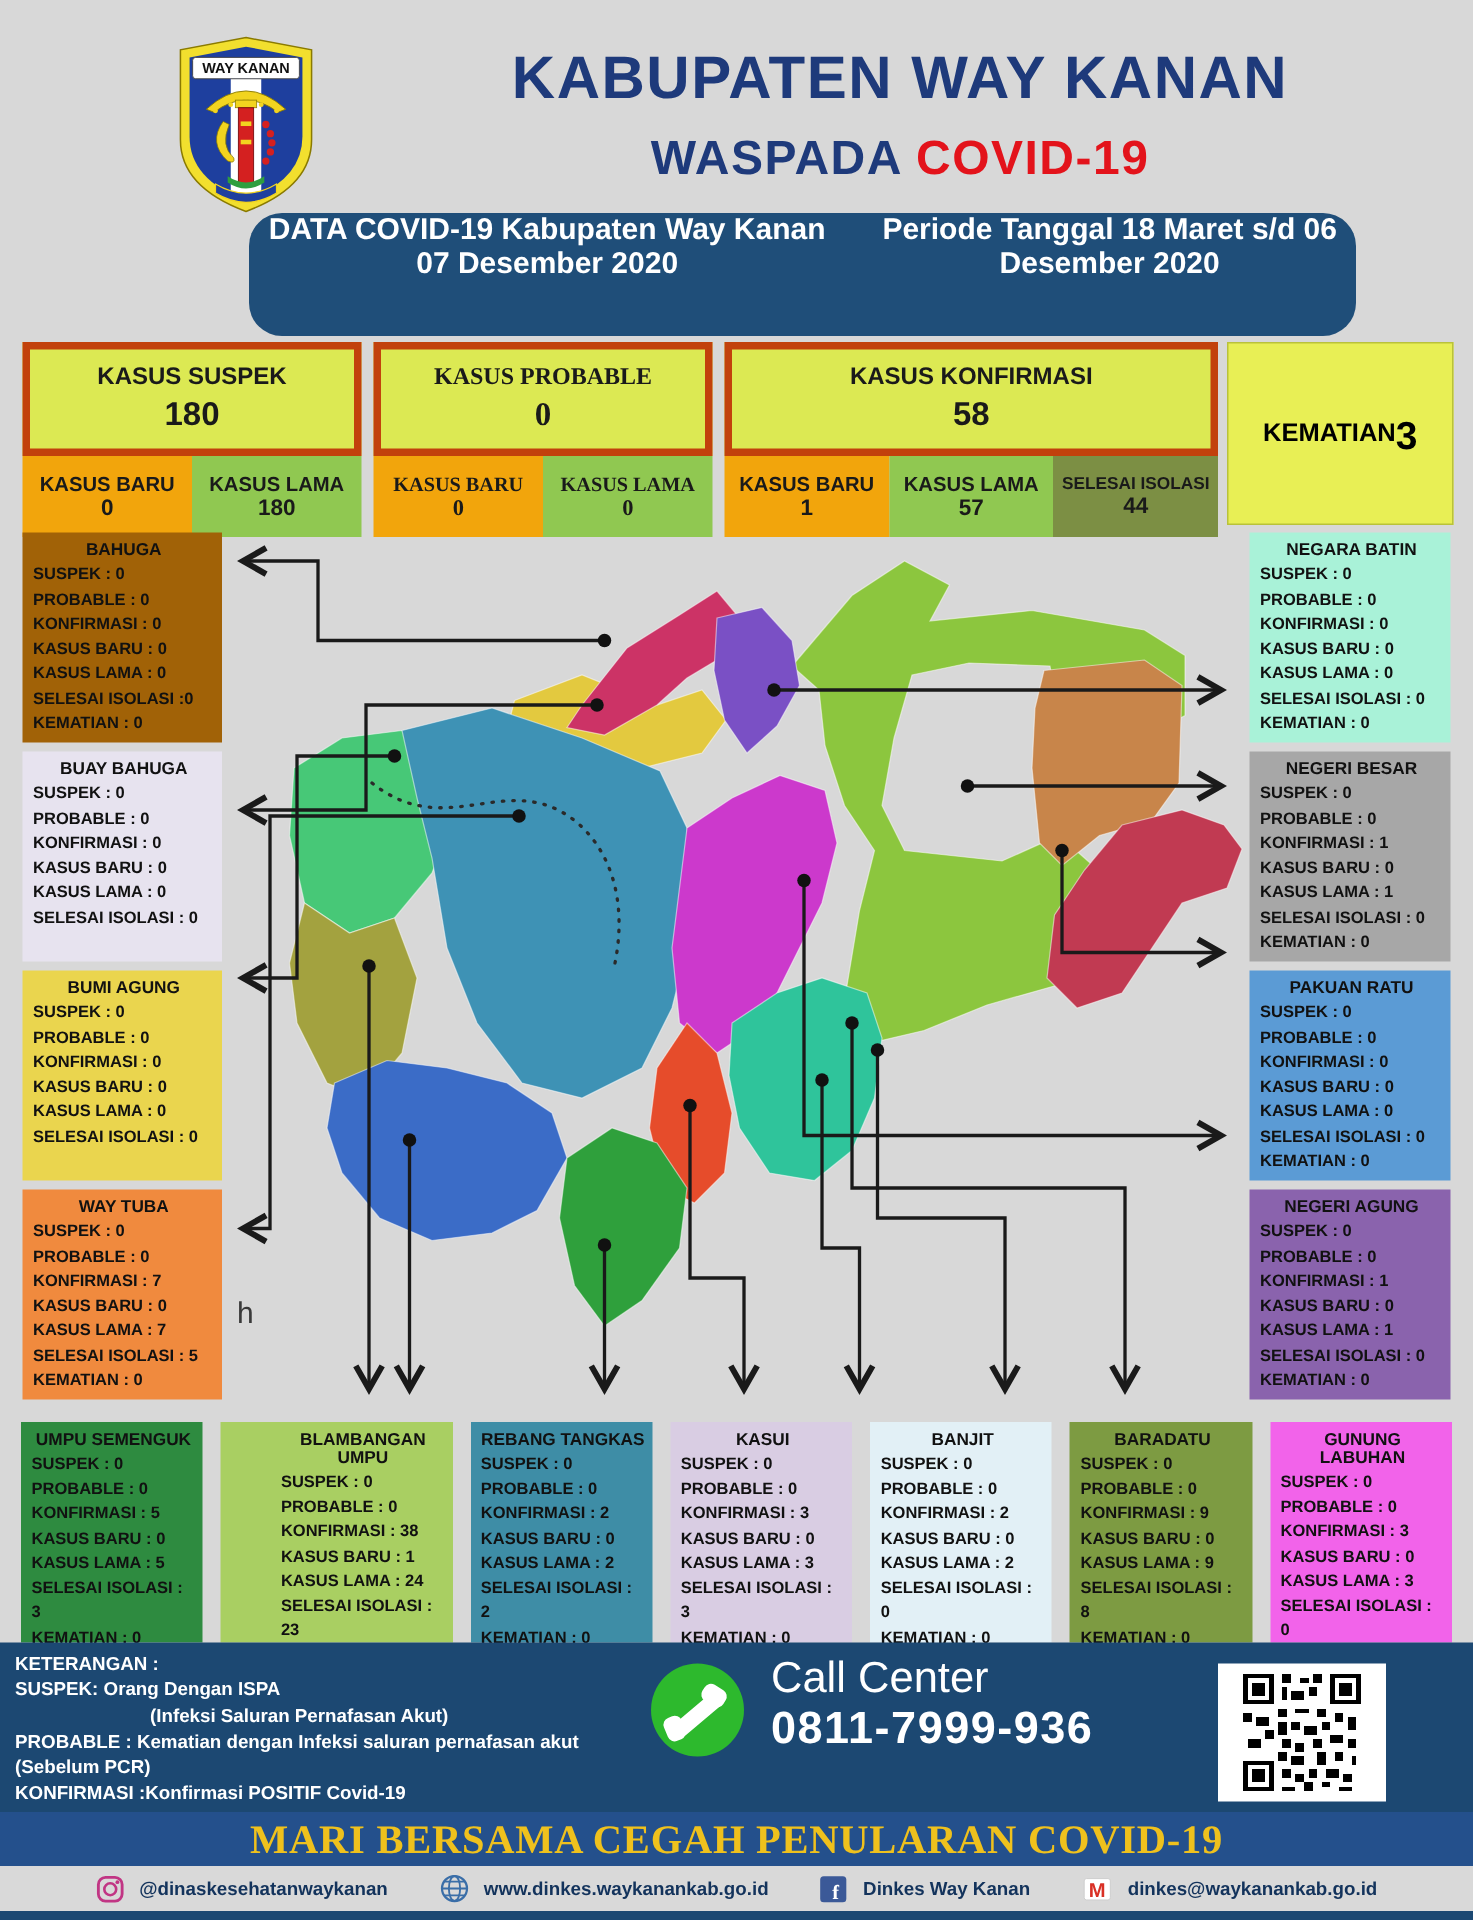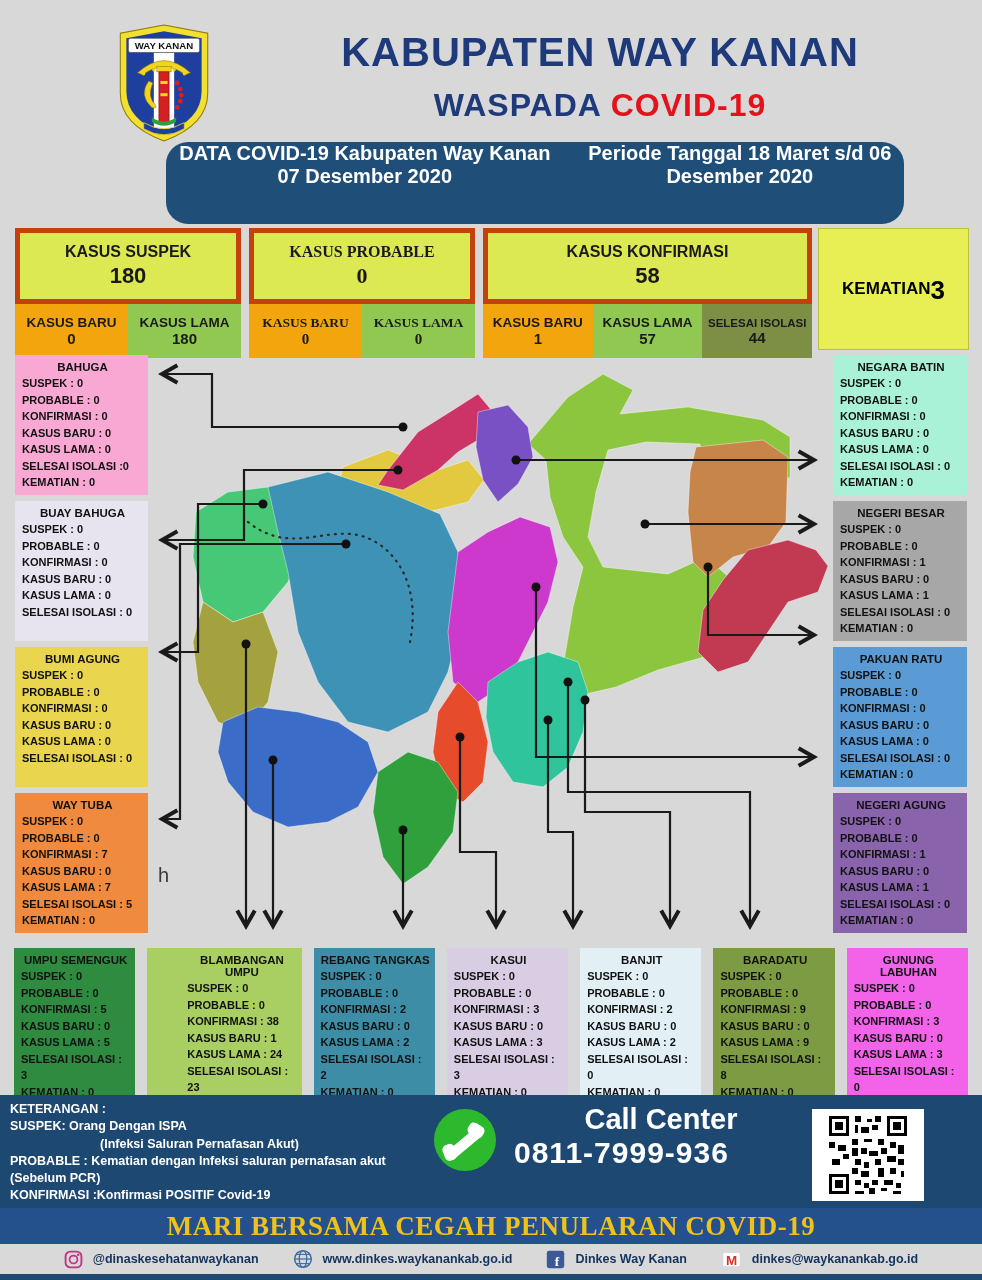--- a/index.html
+++ b/index.html
@@ -44,21 +44,21 @@
   .bottom-row .region-box{flex:1;height:147px;}
   
   .map-wrap{position:absolute;left:148px;top:352px;width:684px;height:592px;}
   
   .footer{position:absolute;left:0;top:1095px;width:982px;height:113px;background:#1c4872;color:#fff;}
   .keterangan{position:absolute;left:10px;top:6px;width:430px;}
   .ket-line{font-size:12.5px;font-weight:bold;line-height:1.38;}
   .note-indent{padding-left:90px;}
   .callcenter{position:absolute;left:428px;top:8px;width:380px;text-align:center;}
   .phone-badge{position:absolute;left:6px;top:6px;width:62px;height:62px;border-radius:50%;background:#2db92d;}
-  .cc-title{font-size:29px;font-weight:bold;margin-left:70px;text-align:center;padding-left:16px;}
+  .cc-title{font-size:29px;font-weight:normal;margin-left:70px;text-align:left;padding-left:16px;}
   .cc-number{font-size:30px;font-weight:bold;margin-left:70px;text-align:left;letter-spacing:1px;padding-left:16px;}
   .cc-org{font-size:14.5px;font-weight:bold;margin-top:4px;}
   .qr{position:absolute;left:812px;top:14px;width:112px;height:92px;background:#fff;display:flex;align-items:center;justify-content:center;}
   
   .campaign{position:absolute;left:0;top:1208px;width:982px;height:36px;background:#24508c;
     display:flex;align-items:center;justify-content:center;}
   .campaign span{font-family:"Liberation Serif",serif;font-weight:bold;font-size:27px;color:#efc11d;letter-spacing:0.5px;}
   
   .socialbar{position:absolute;left:0;top:1244px;width:982px;height:30px;background:#d9d9d9;
     display:flex;align-items:center;justify-content:center;gap:34px;}
@@ -162,21 +162,21 @@
       </div>
     </div>
   </div>
   <div class="card card-kematian" style="left:818px;width:149px;">
     <div class="kematian-label">KEMATIAN</div>
     <div class="kematian-value">3</div>
   </div>
 </div>
 
 <div class="side-col left" id="left-col">
-    <div class="region-box" style="background: #f9a8d4;">
+    <div class="region-box" style="background: #a16207;">
       <div class="region-name">BAHUGA</div>
       <div class="region-line">SUSPEK : 0</div>
       <div class="region-line">PROBABLE : 0</div>
       <div class="region-line">KONFIRMASI : 0</div>
       <div class="region-line">KASUS BARU : 0</div>
       <div class="region-line">KASUS LAMA : 0</div>
       <div class="region-line">SELESAI ISOLASI :0</div>
       <div class="region-line">KEMATIAN : 0</div>
     </div>
     <div class="region-box" style="background: rgb(231, 227, 239);">

